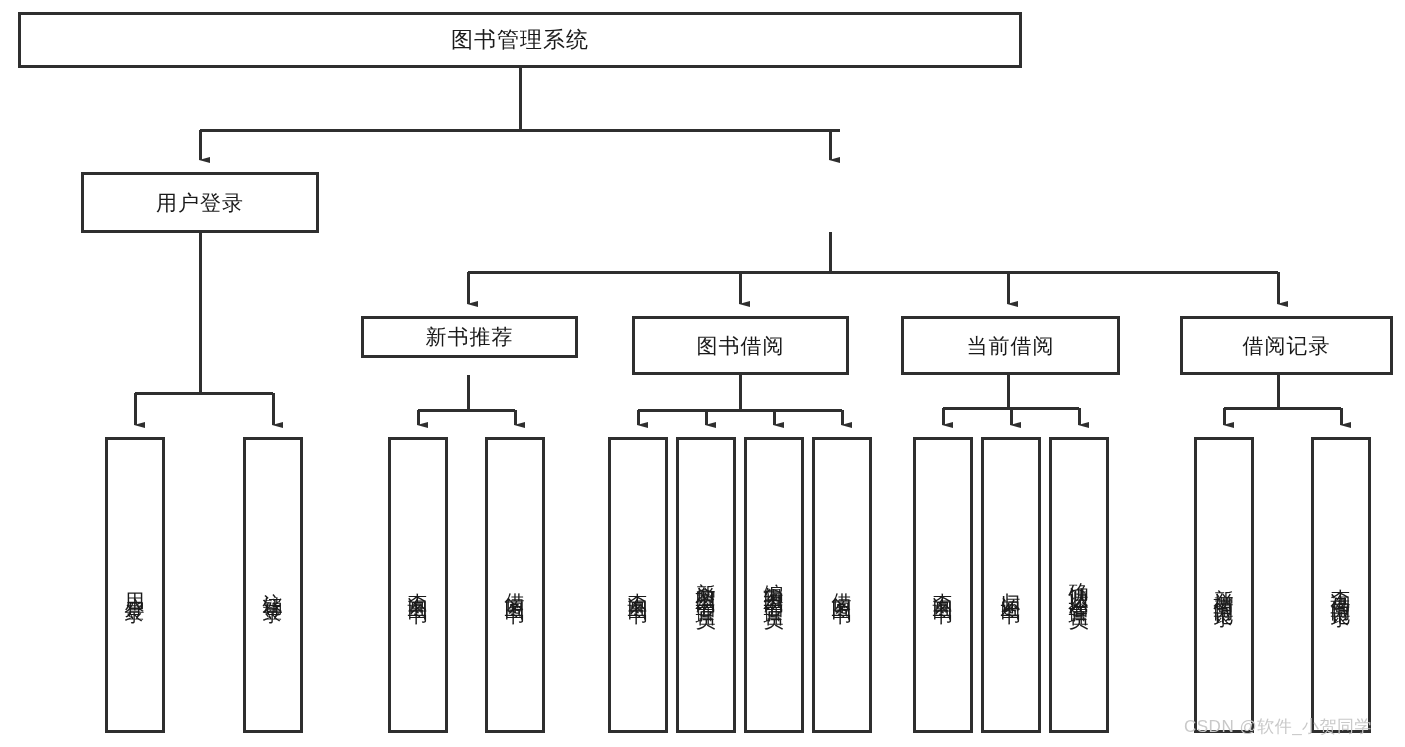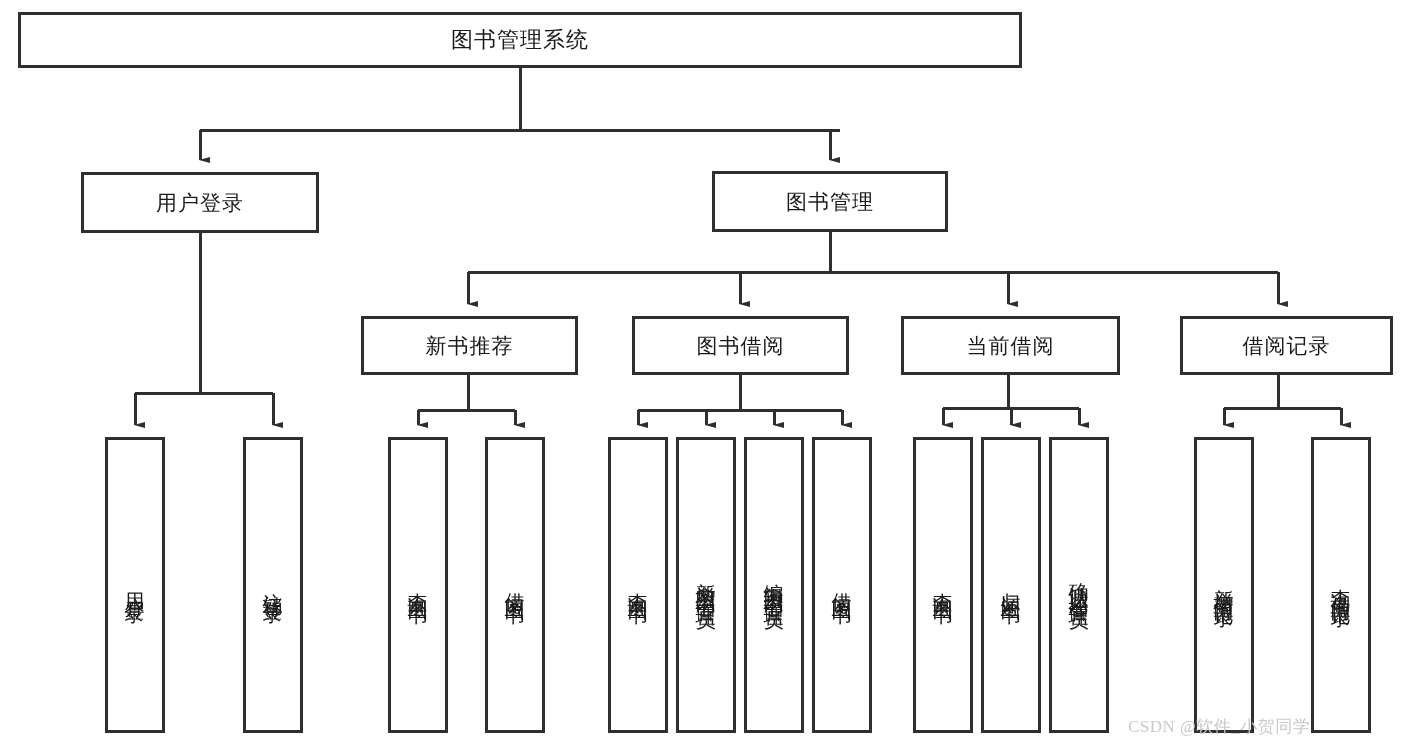--- a/index.html
+++ b/index.html
@@ -120,25 +120,22 @@
     </g>
   </svg>
 
   <div class="node h root" style="left:18px; top:12px; width:1004px; height:56px;">
     <span>图书管理系统</span>
   </div>
 
   <div class="node h" style="left:81px; top:172px; width:238px; height:61px;">
     <span>用户登录</span>
   </div>
-  <div class="node h" style="left:712px; top:171px; width:236px; height:61px;">
-    <span>图书管理</span>
-  </div>
 
-  <div class="node h" style="left:361px; top:316px; width:217px; height:59px;">
+  <div class="node h" style="left:361px; top:316px; width:217px; height:42px;">
     <span>新书推荐</span>
   </div>
   <div class="node h" style="left:632px; top:316px; width:217px; height:59px;">
     <span>图书借阅</span>
   </div>
   <div class="node h" style="left:901px; top:316px; width:219px; height:59px;">
     <span>当前借阅</span>
   </div>
   <div class="node h" style="left:1180px; top:316px; width:213px; height:59px;">
     <span>借阅记录</span>
@@ -181,15 +178,15 @@
     <span class="vtext">确认归还（管理员）</span>
   </div>
 
   <div class="node v" style="left:1194px; top:437px; width:60px; height:296px;">
     <span class="vtext">新增借阅记录</span>
   </div>
   <div class="node v" style="left:1311px; top:437px; width:60px; height:296px;">
     <span class="vtext">查询借阅记录</span>
   </div>
 
-  <div class="watermark" style="left:1128px; top:715px;font-family:Liberation Serif, serif;">CSDN @软件_小贺同学</div>
+  <div class="watermark" style="left:1184px; top:715px;">CSDN @软件_小贺同学</div>
 
 </div>
 
 </body></html>

